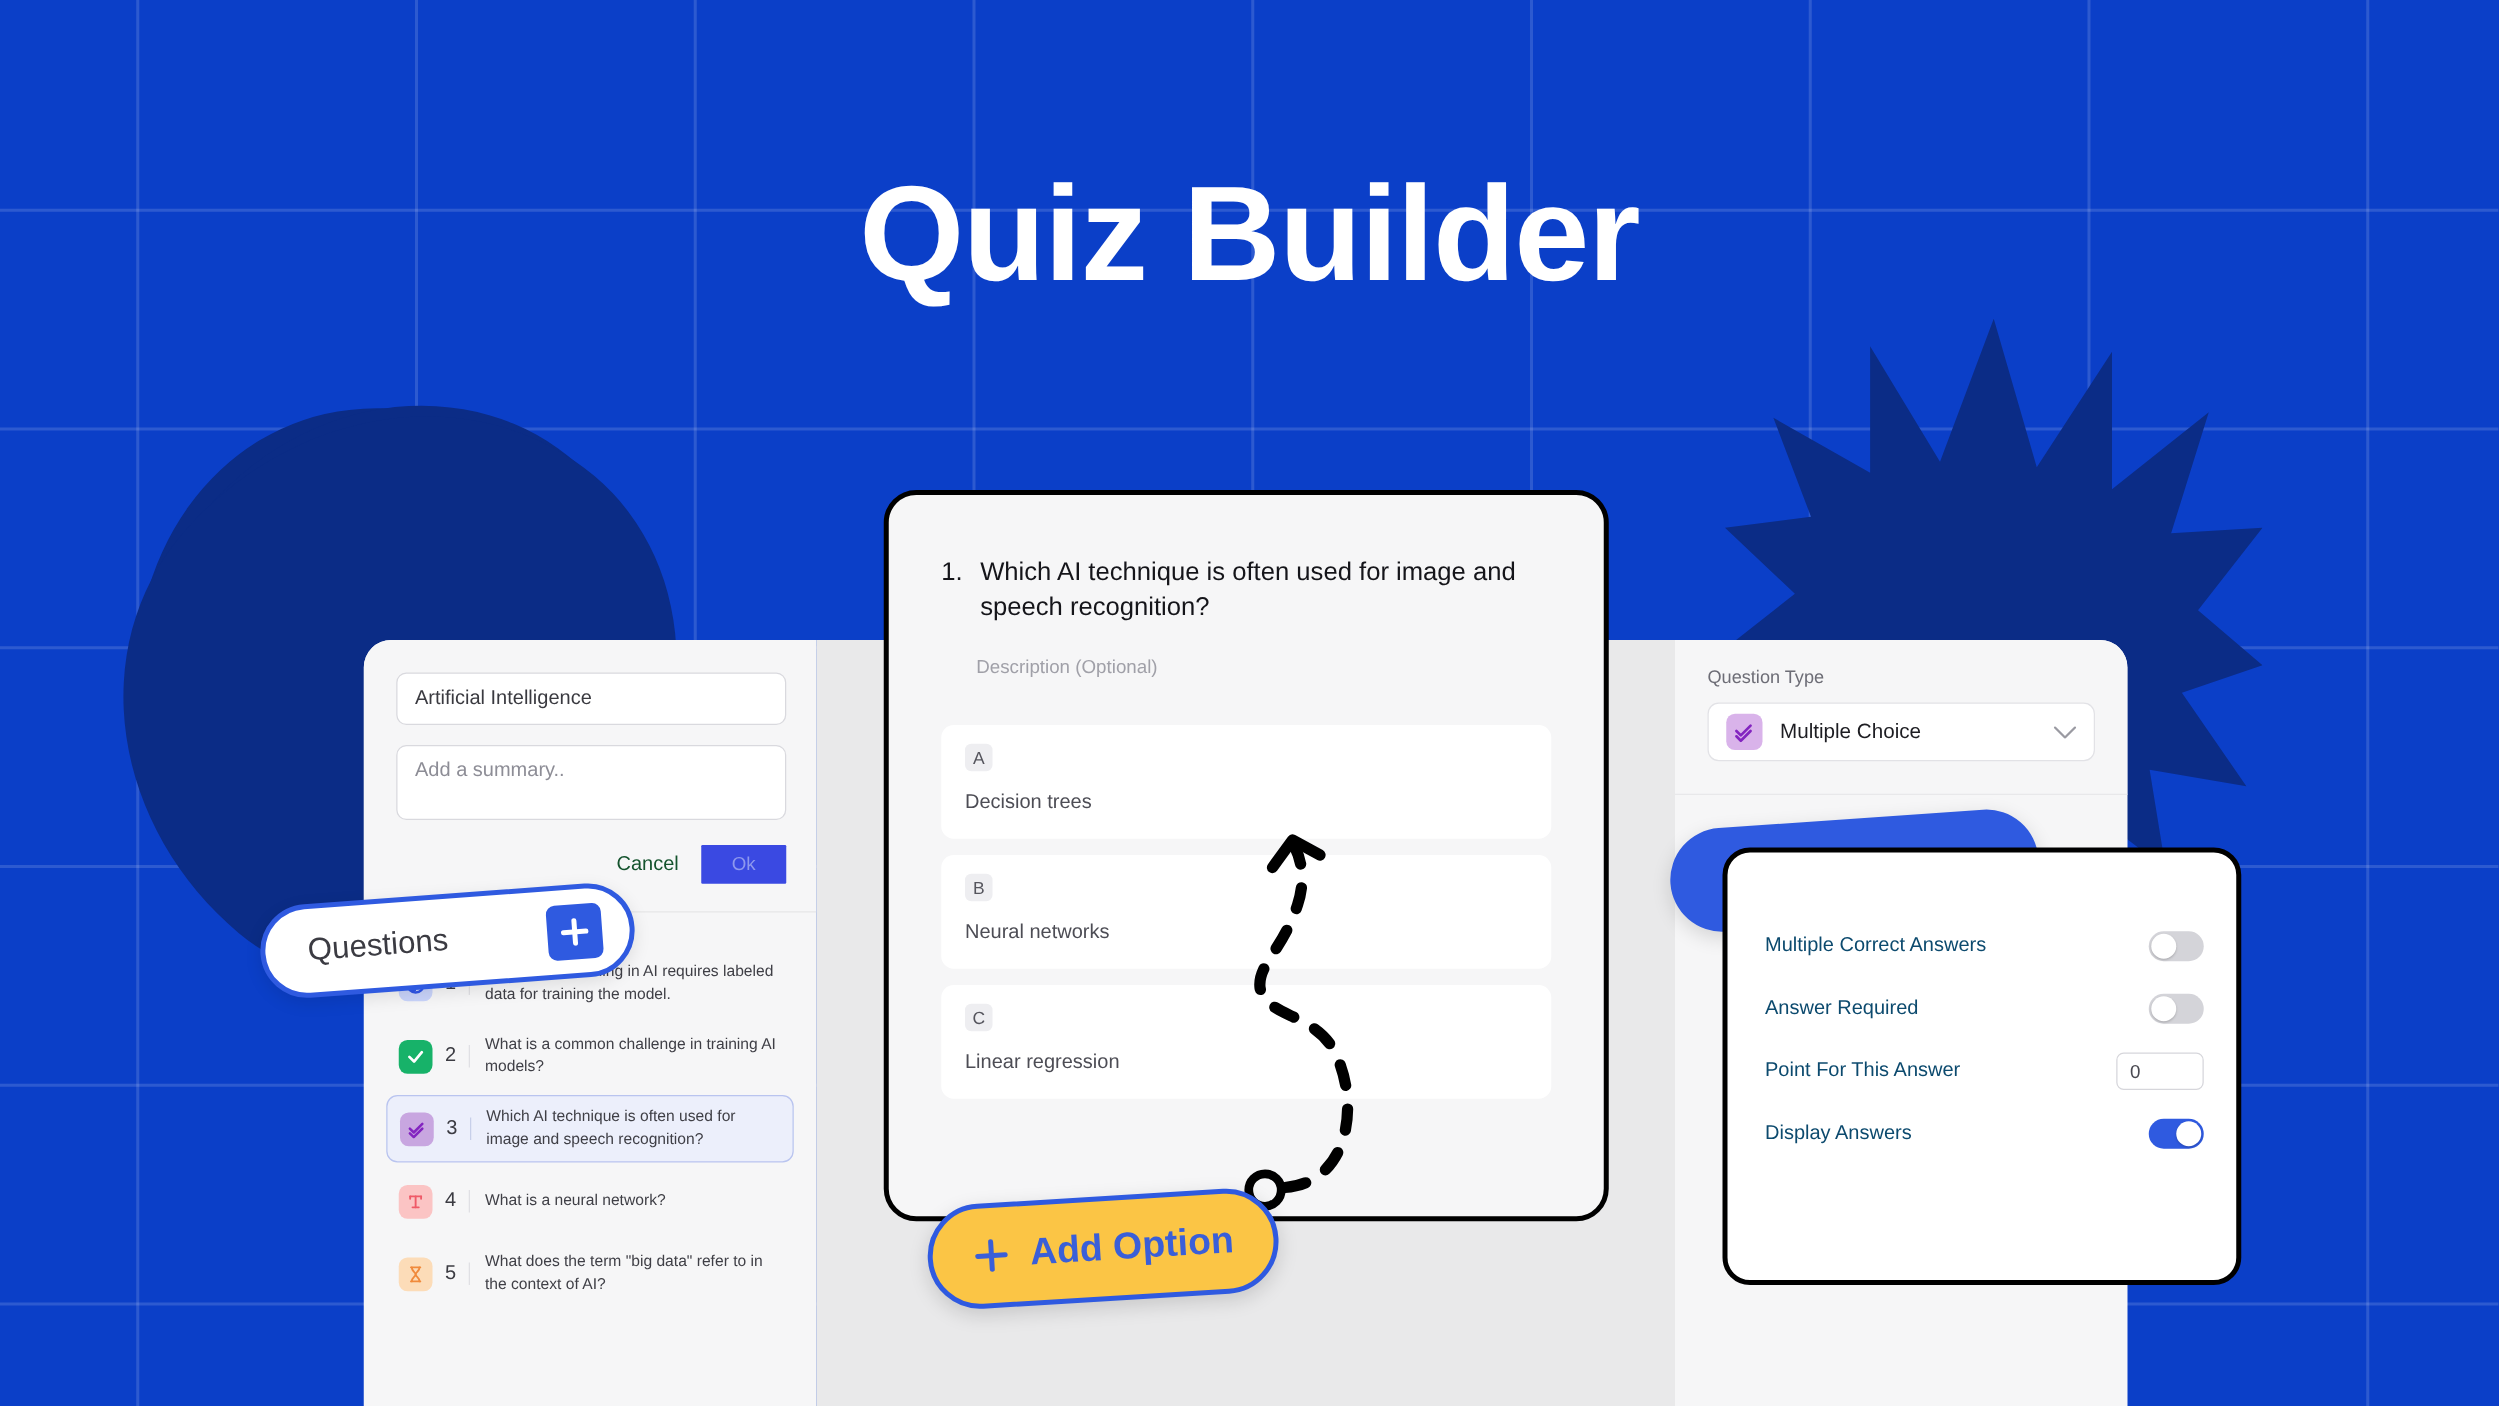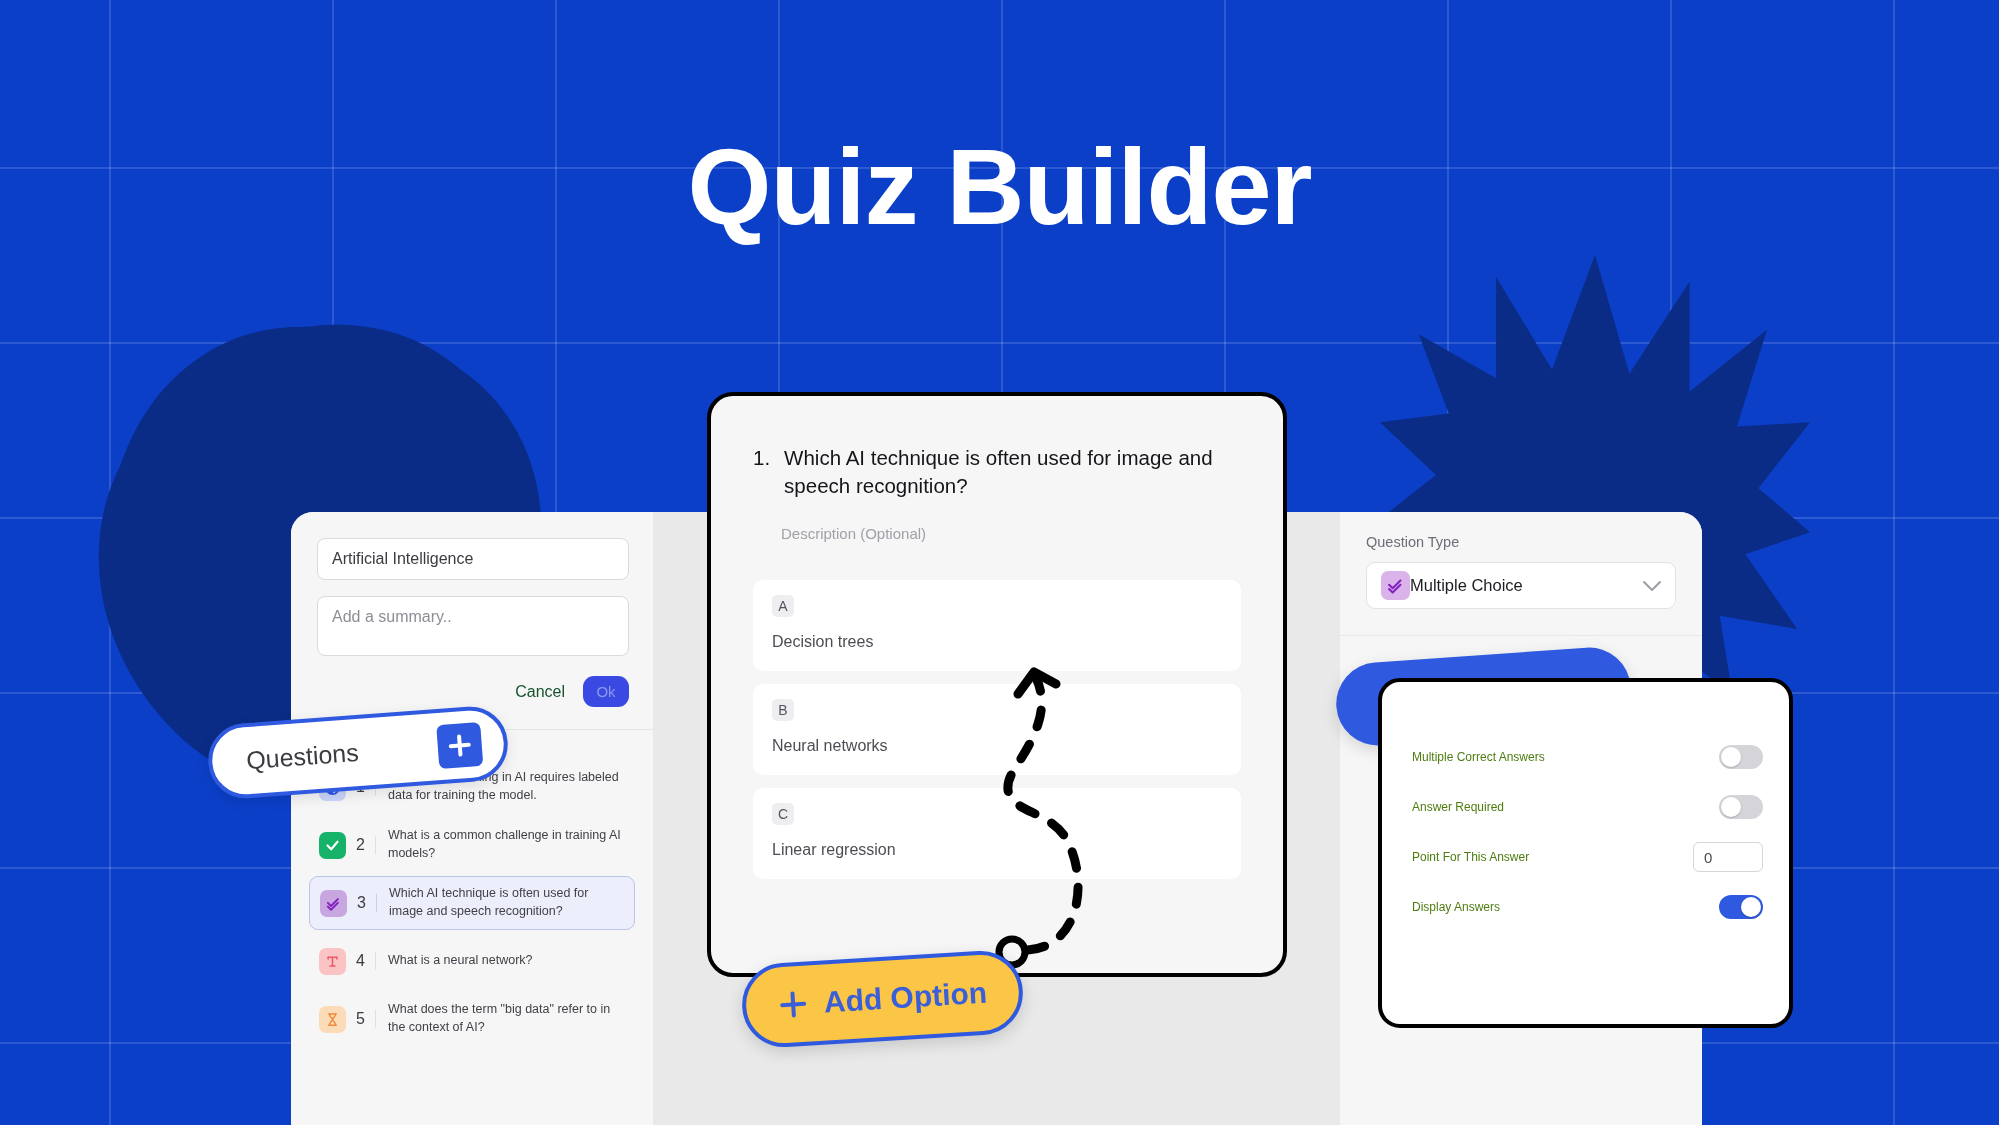--- a/index.html
+++ b/index.html
@@ -125,23 +125,23 @@
   .form-actions {
     display: flex; align-items: center; justify-content: flex-end;
     gap: 18px; margin-top: 20px;
   }
   .btn-cancel {
     font-size: 16px; color: #14532d;
     background: none; border: none; cursor: pointer;
     font-family: "Liberation Sans", sans-serif;
   }
   .btn-ok {
-    width: 46px; height: 31px;
+    width: 68px; height: 31px;
     background: #3a49e2;
-    border: none; border-radius: 11px;
+    border: none; border-radius: 1px;
     color: #8e98ee; font-size: 15px;
     cursor: pointer;
     font-family: "Liberation Sans", sans-serif;
   }
 
   
   .q-list {
     position: absolute;
     left: 0; top: 212px;
     width: 100%;
@@ -305,20 +305,21 @@
   .qtype-label {
     font-size: 14.5px; color: #6d6d76; margin-bottom: 12px;
   }
   .qtype-select {
     height: 47px;
     background: #ffffff;
     border: 1px solid #e2e2e6;
     border-radius: 9px;
     display: flex; align-items: center;
     padding: 0 14px;
+    gap: 14px;
     margin-top: 12px;
   }
   .qtype-icon {
     width: 29px; height: 29px;
     background: #d9b3ea;
     border-radius: 7px;
     display: flex; align-items: center; justify-content: center;
     flex: 0 0 auto;
   }
   .qtype-value { font-size: 16.5px; color: #1d1d22; flex: 1; }
@@ -330,21 +331,21 @@
     width: 415px; height: 350px;
     background: #ffffff;
     border: 4px solid #000000;
     border-radius: 22px;
     padding: 50px 26px 0 30px;
   }
   .cond-row {
     display: flex; align-items: center; justify-content: space-between;
     height: 50px;
   }
-  .cond-label { font-size: 12px; color: #4d7c0f; }
+  .cond-label { font-size: 16px; color: #0c4a6e; }
   .toggle {
     width: 44px; height: 24px;
     border-radius: 12px;
     background: #d4d4d9;
     position: relative;
     flex: 0 0 auto;
   }
   .toggle.on { background: #2f5ae0; }
   .toggle::after {
     content: ""; position: absolute;

